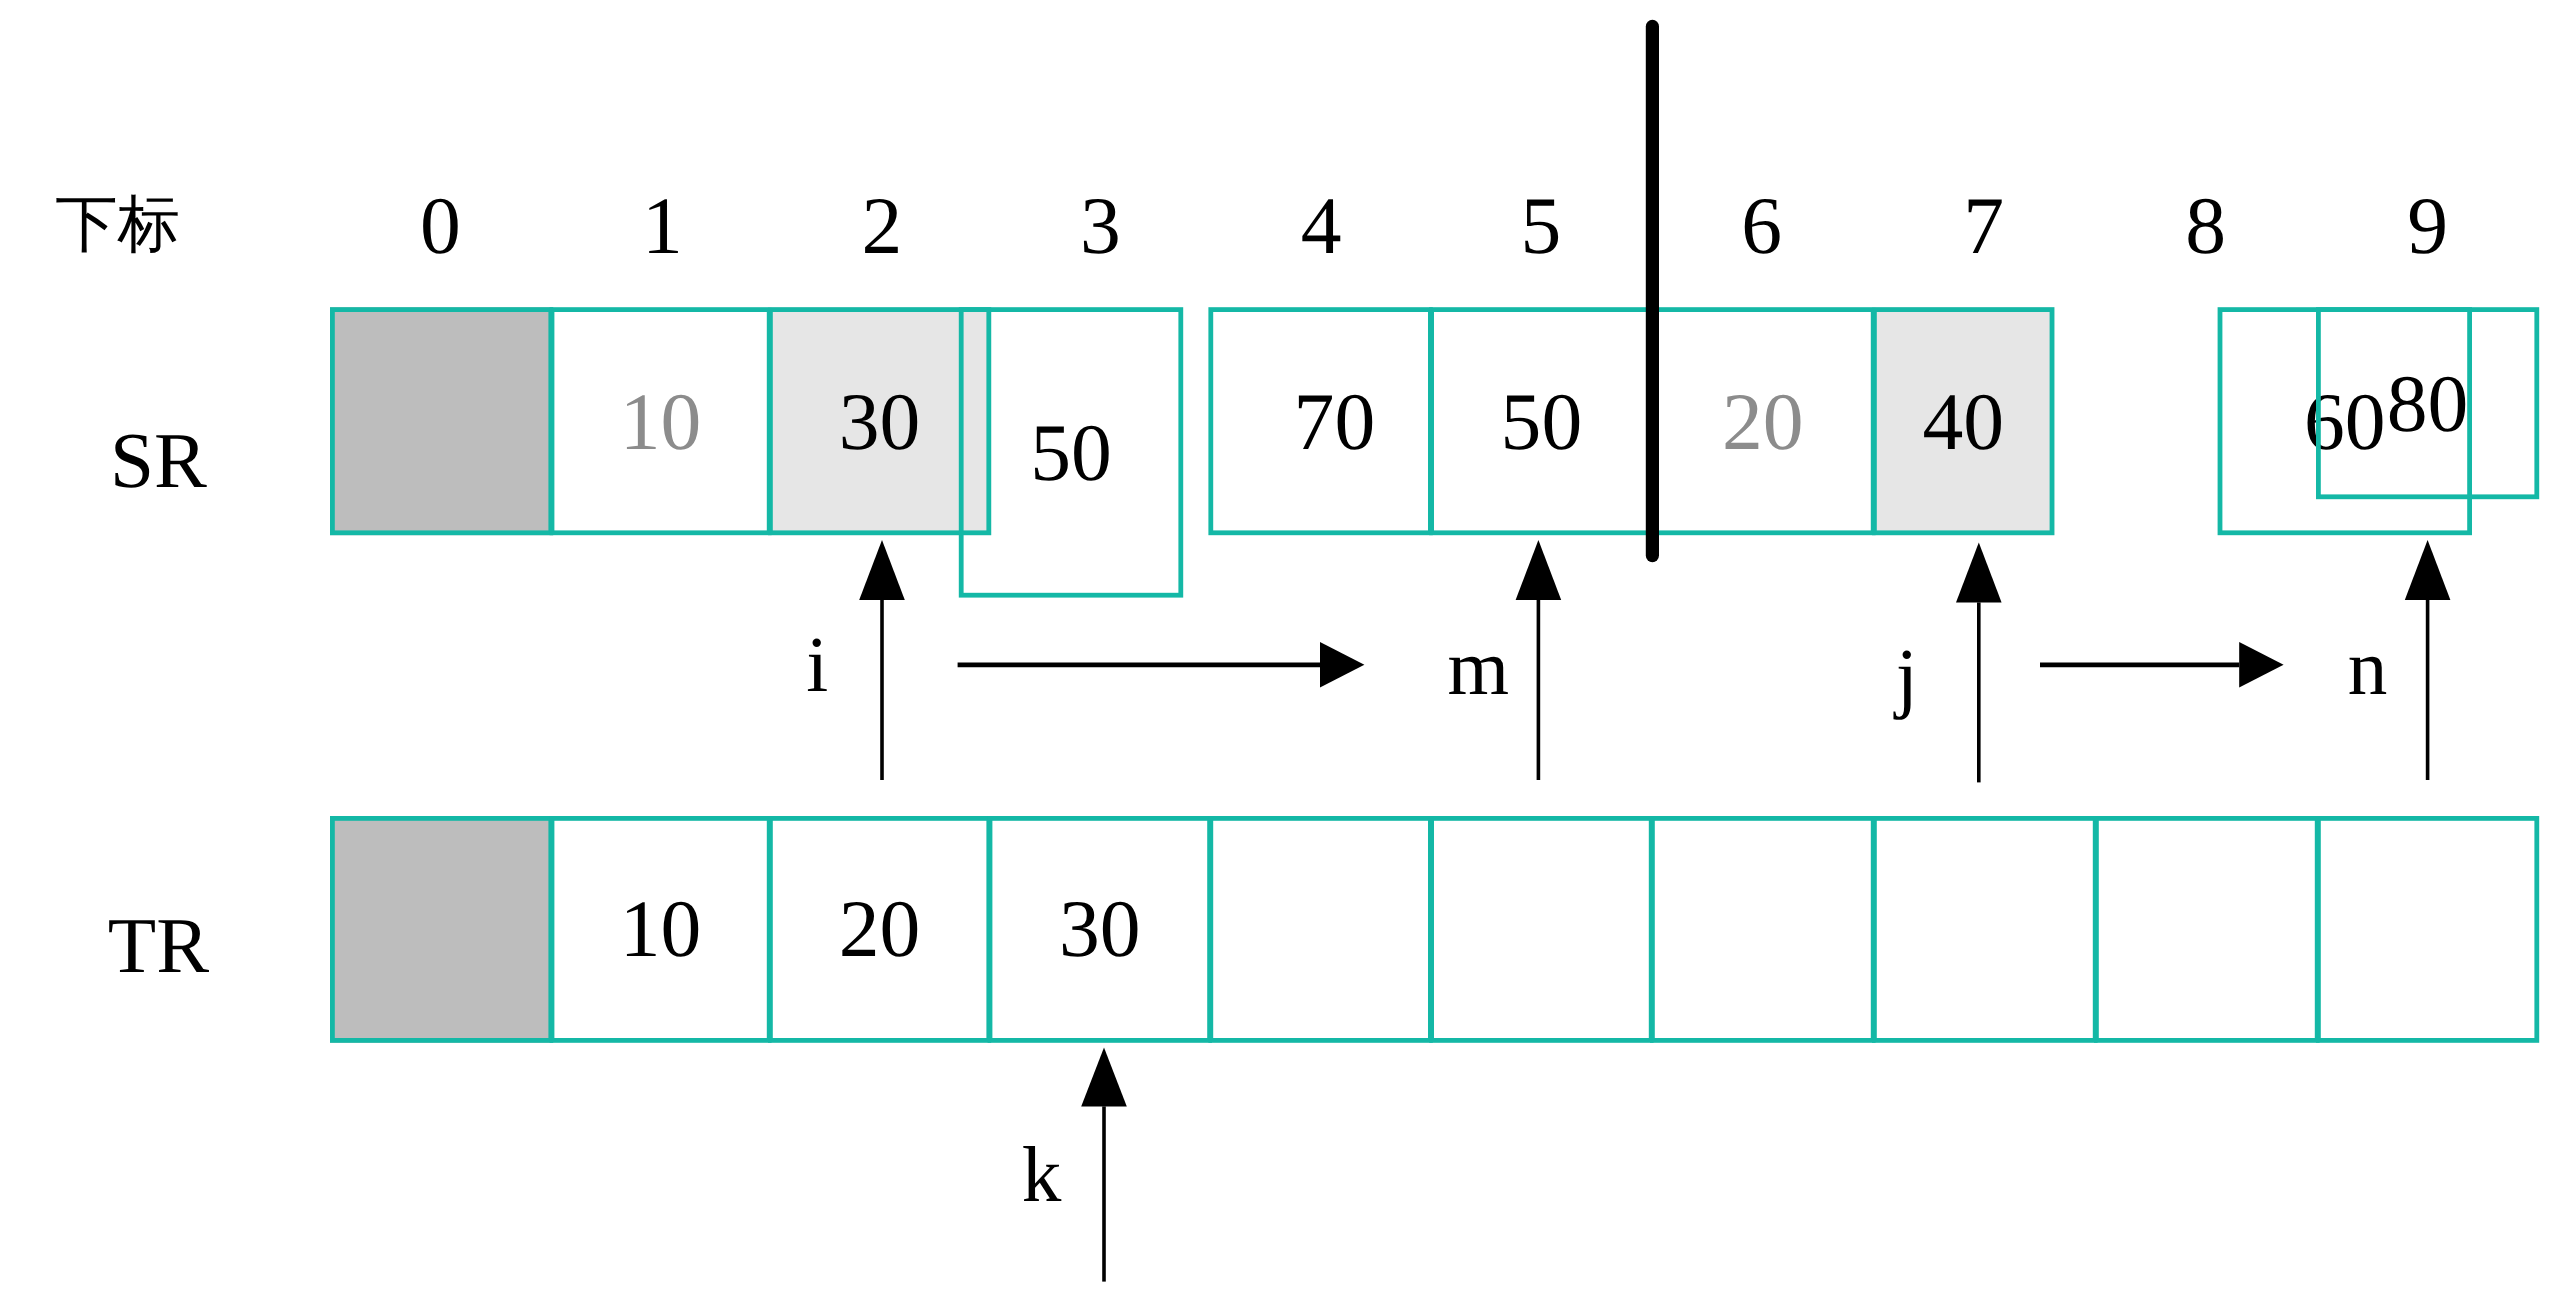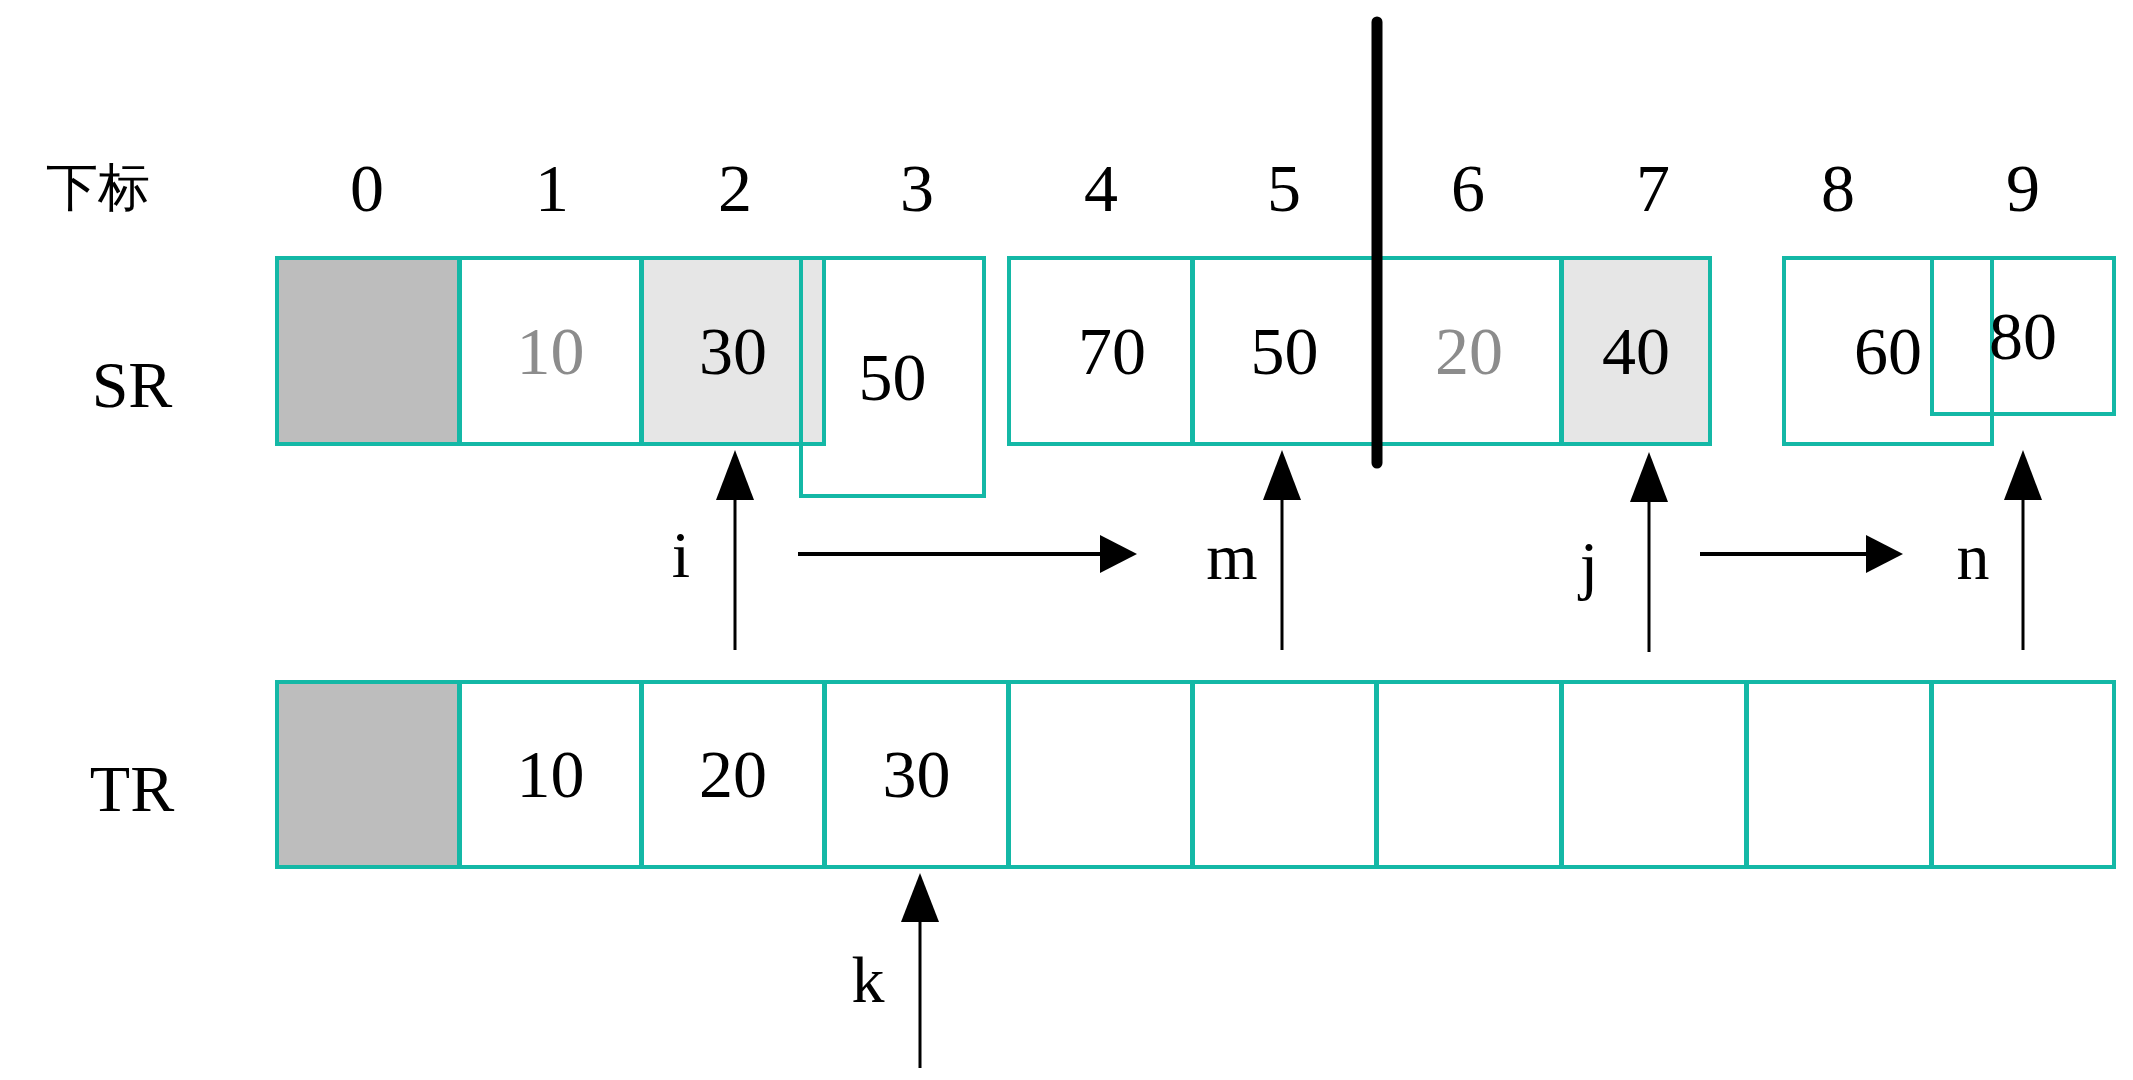--- a/index.html
+++ b/index.html
@@ -38,21 +38,21 @@
 
   <div>
     <div class="cell shaded-dark" style="left:275px; top:256px; width:186px; height:190px;"></div>
     <div class="cell faded" style="left:458px; top:256px; width:185px; height:190px;">10</div>
     <div class="cell shaded-light" style="left:640px; top:256px; width:186px; height:190px;">30</div>
     <div class="cell" style="left:799px; top:256px; width:187px; height:242px;">50</div>
     <div class="cell" style="left:1007px; top:256px; width:187px; height:190px;padding-left:23px;">70</div>
     <div class="cell" style="left:1191px; top:256px; width:187px; height:190px;">50</div>
     <div class="cell faded" style="left:1375px; top:256px; width:188px; height:190px;">20</div>
     <div class="cell shaded-light" style="left:1560px; top:256px; width:152px; height:190px;">40</div>
-    <div class="cell" style="left:1782px; top:256px; width:212px; height:190px;">60</div>
+    <div class="cell" style="left:1848px; top:256px; width:212px; height:190px;">60</div>
     <div class="cell" style="left:1930px; top:256px; width:186px; height:160px;">80</div>
   </div>
 
   <div>
     <div class="cell shaded-dark" style="left:275px; top:680px; width:186px; height:189px;"></div>
     <div class="cell" style="left:458px; top:680px; width:185px; height:189px;">10</div>
     <div class="cell" style="left:640px; top:680px; width:186px; height:189px;">20</div>
     <div class="cell" style="left:823px; top:680px; width:187px; height:189px;">30</div>
     <div class="cell" style="left:1007px; top:680px; width:187px; height:189px;"></div>
     <div class="cell" style="left:1191px; top:680px; width:187px; height:189px;"></div>

